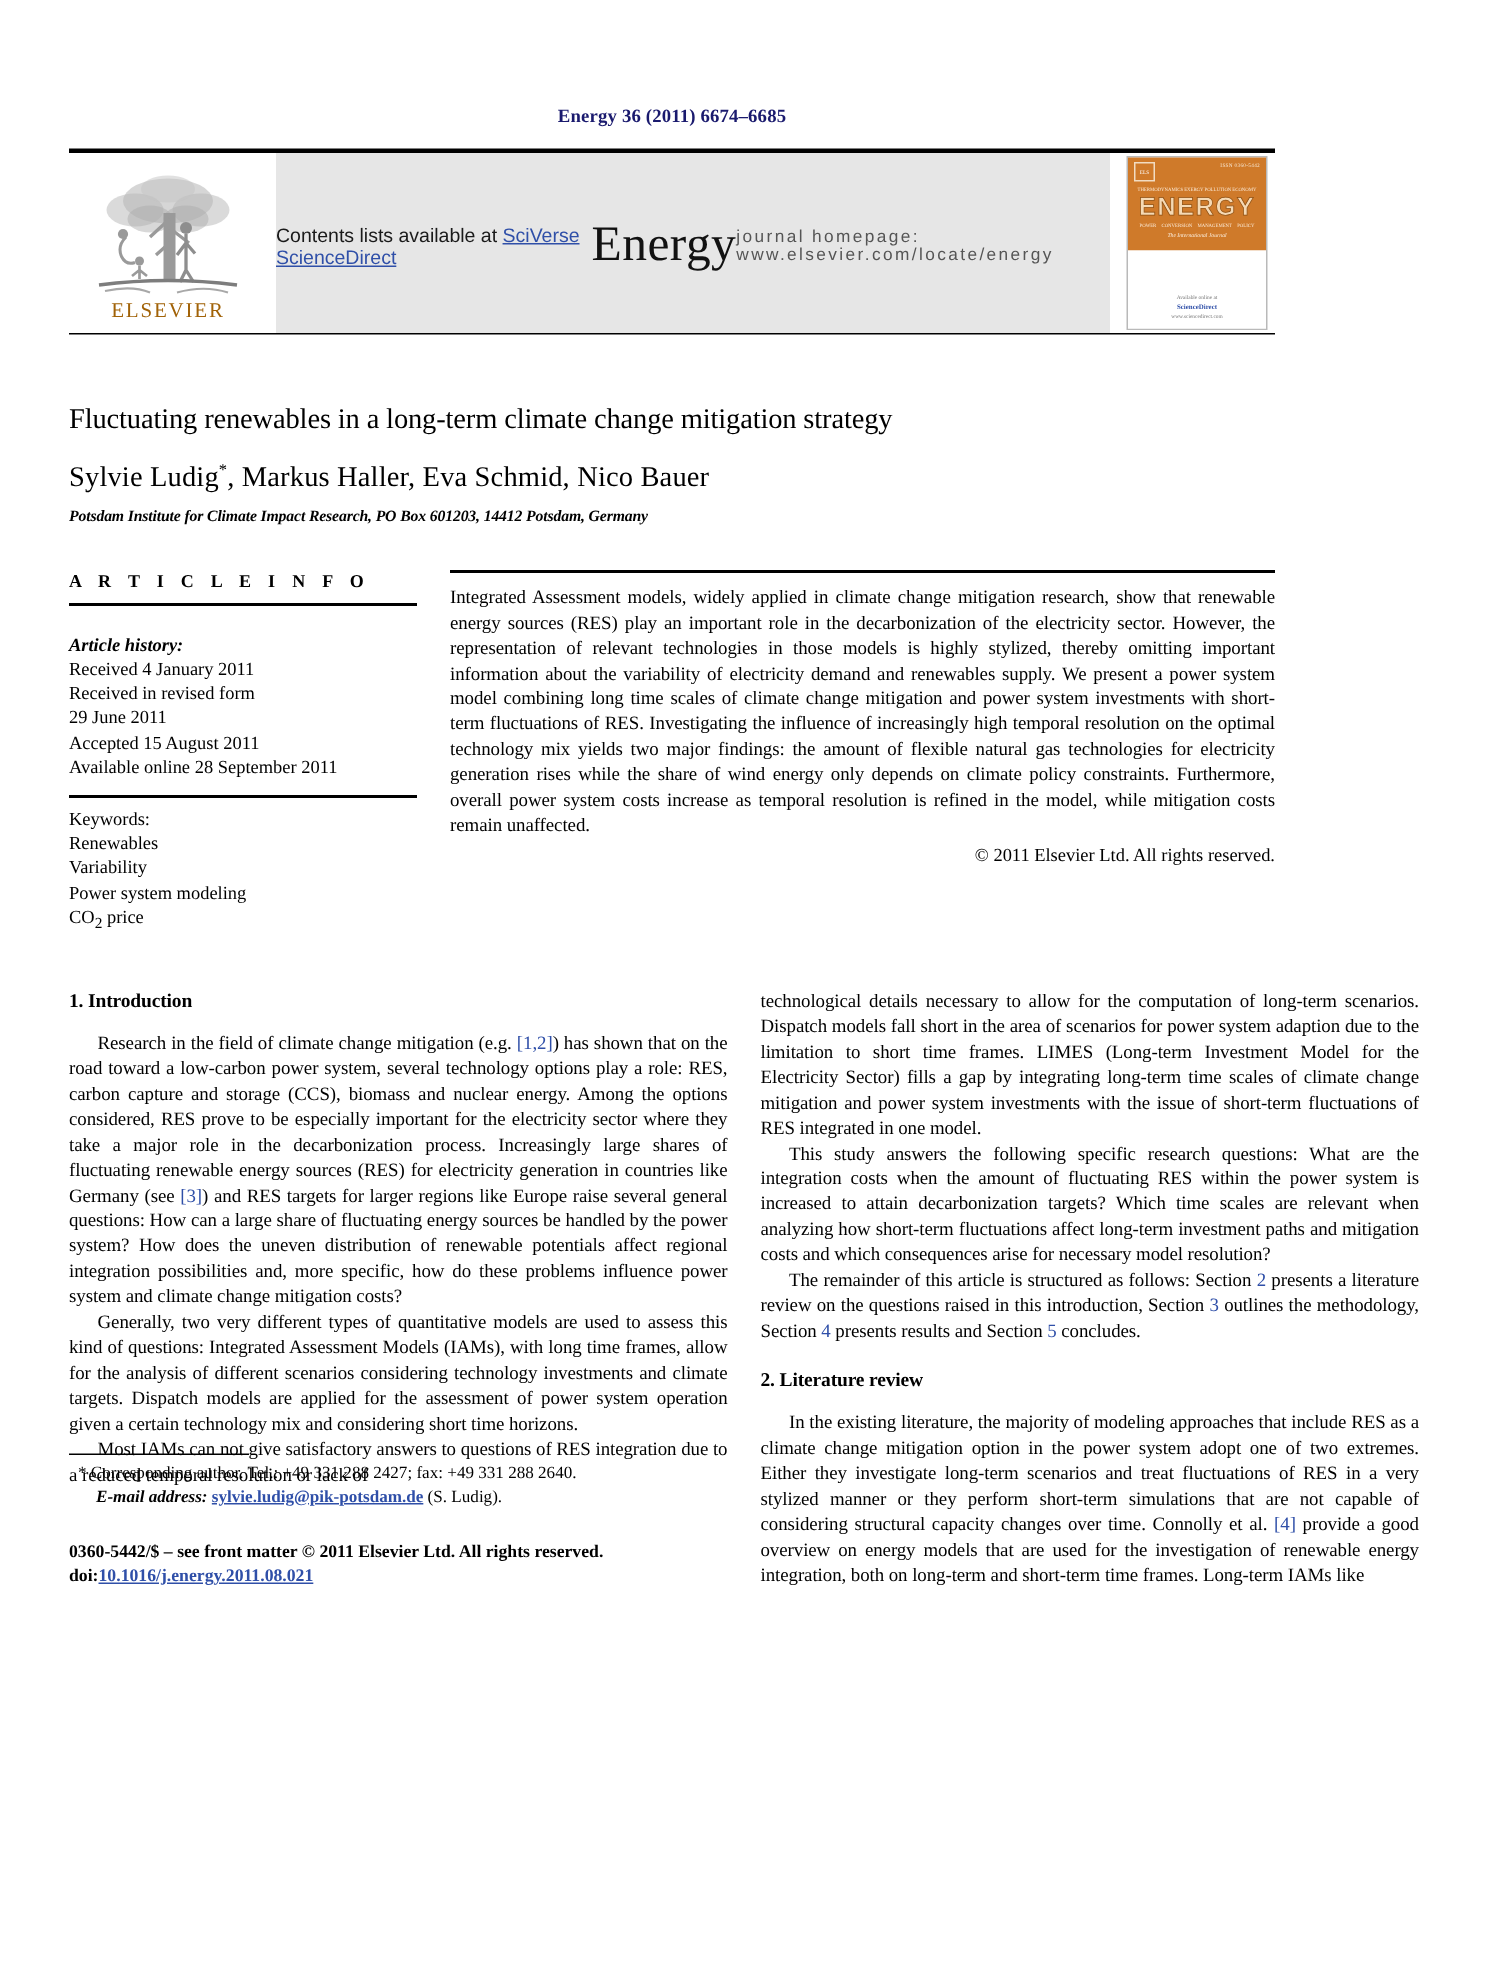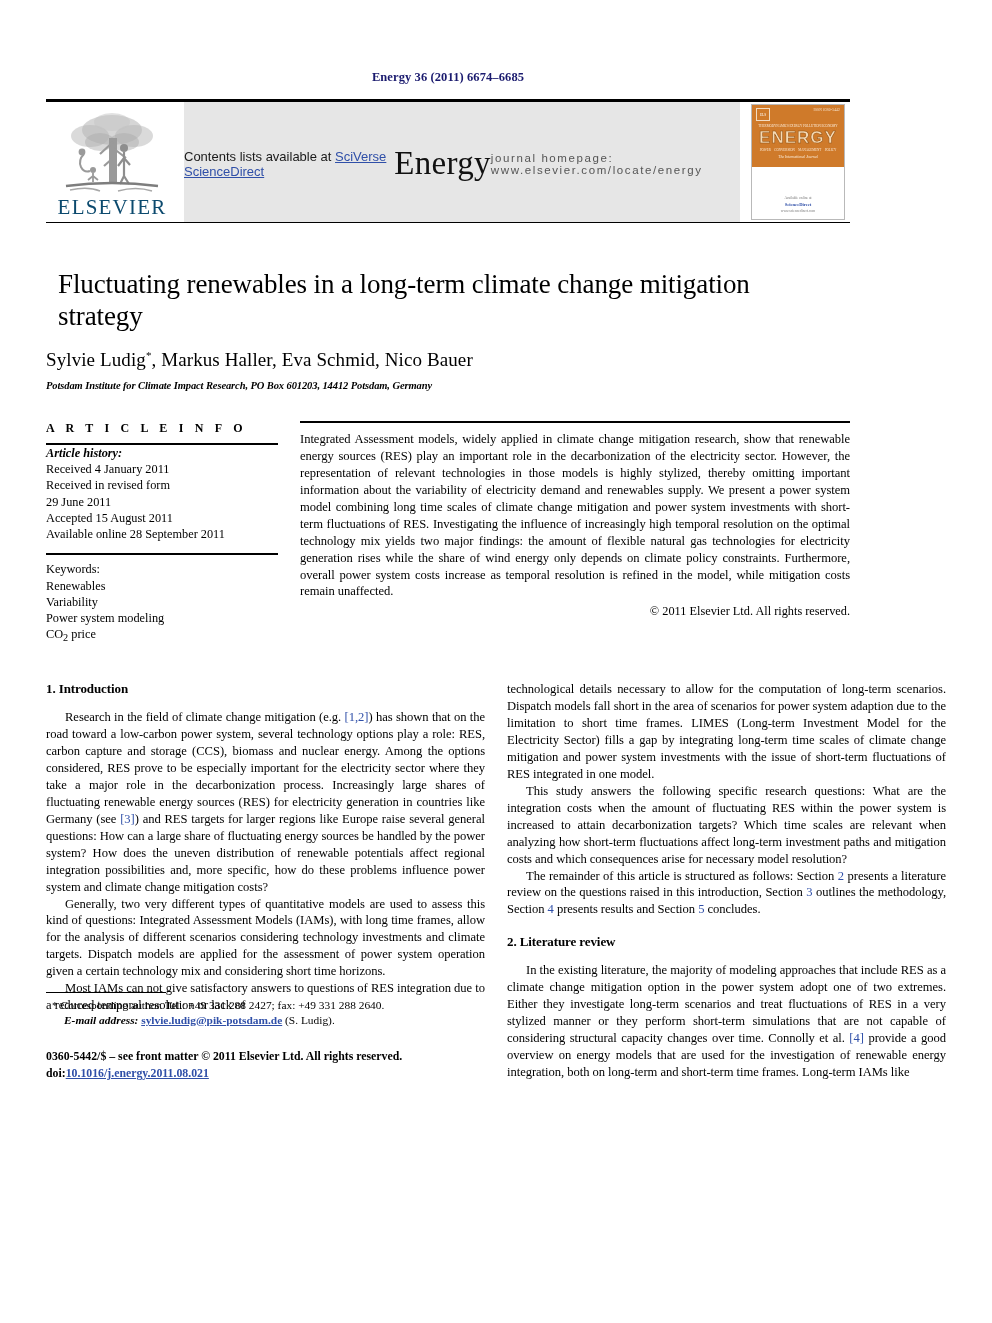--- a/index.html
+++ b/index.html
@@ -40,22 +40,22 @@
     flex: 0 0 132px;
     display: flex;
     flex-direction: column;
     justify-content: center;
     align-items: center;
     padding: 4px 0 2px 0;
   }
   .tree-wrap { width: 104px; height: 88px; }
   .elsevier-word {
     font-family: "Liberation Serif", serif;
-    color: #0c4a6e;
-    font-size: 21px;
+    color: #a16207;
+    font-size: 14px;
     letter-spacing: 1.2px;
     line-height: 1;
     margin-top: 1px;
     font-weight: 400;
   }
   .masthead-center {
     flex: 1 1 auto;
     background: #e6e6e6;
     display: flex;
     flex-direction: row;
@@ -140,24 +140,24 @@
   .cover-body { flex: 1; background: #fff; position: relative; }
   .cover-foot {
     position: absolute; bottom: 5px; left: 0; right: 0;
     text-align: center; font-size: 3.6px; color: #777; line-height: 1.5;
   }
   .cover-sd { color: #2f4fa8; font-size: 4.6px; font-weight: bold; }
 
   
   .title-block { margin-top: 46px; }
   .article-title {
-    font-size: 27px;
+    font-size: 19px;
     font-weight: 400;
     line-height: 1.18;
-    margin: 12px;
+    margin: 0;
     letter-spacing: -0.1px;
   }
   .authors {
     font-size: 19px;
     margin-top: 16px;
     letter-spacing: 0.1px;
   }
   .authors sup { font-size: 11px; vertical-align: super; }
   .affiliation {
     font-size: 10.5px;
@@ -177,21 +177,21 @@
   .col-abstract { flex: 1 1 auto; }
 
   .sect-head {
     font-family: "Liberation Serif", serif;
     font-size: 12px;
     font-weight: bold;
     letter-spacing: 4.2px;
     margin-bottom: 7px;
   }
   .rule-thick { border-top: 2px solid #000; }
-  .info-group { font-size: 12.3px; line-height: 1.32; padding-top: 0; }
+  .info-group { font-size: 12.3px; line-height: 1.32; padding-top: 18px; }
   .info-group .lead { font-style: italic; font-weight: bold; }
   .info-div { border-top: 2px solid #000; margin-top: 11px; }
   .kw-group { font-size: 12.3px; line-height: 1.32; padding-top: 6px; }
 
   .abstract-body {
     font-size: 12.6px;
     line-height: 1.345;
     text-align: justify;
     padding-top: 8px;
     letter-spacing: -0.05px;

